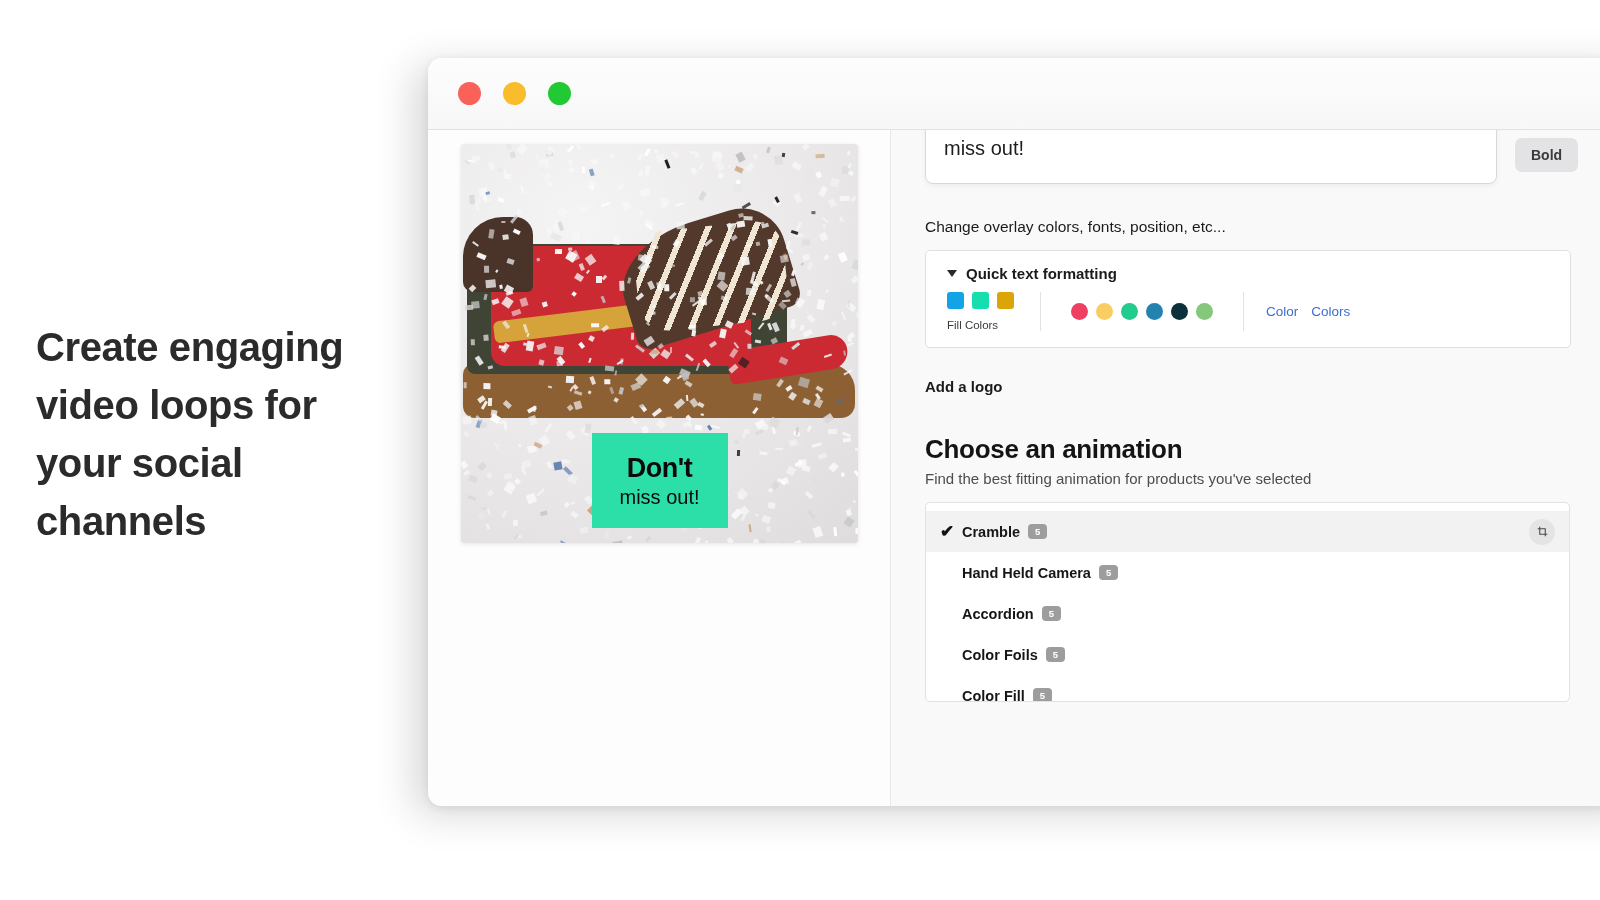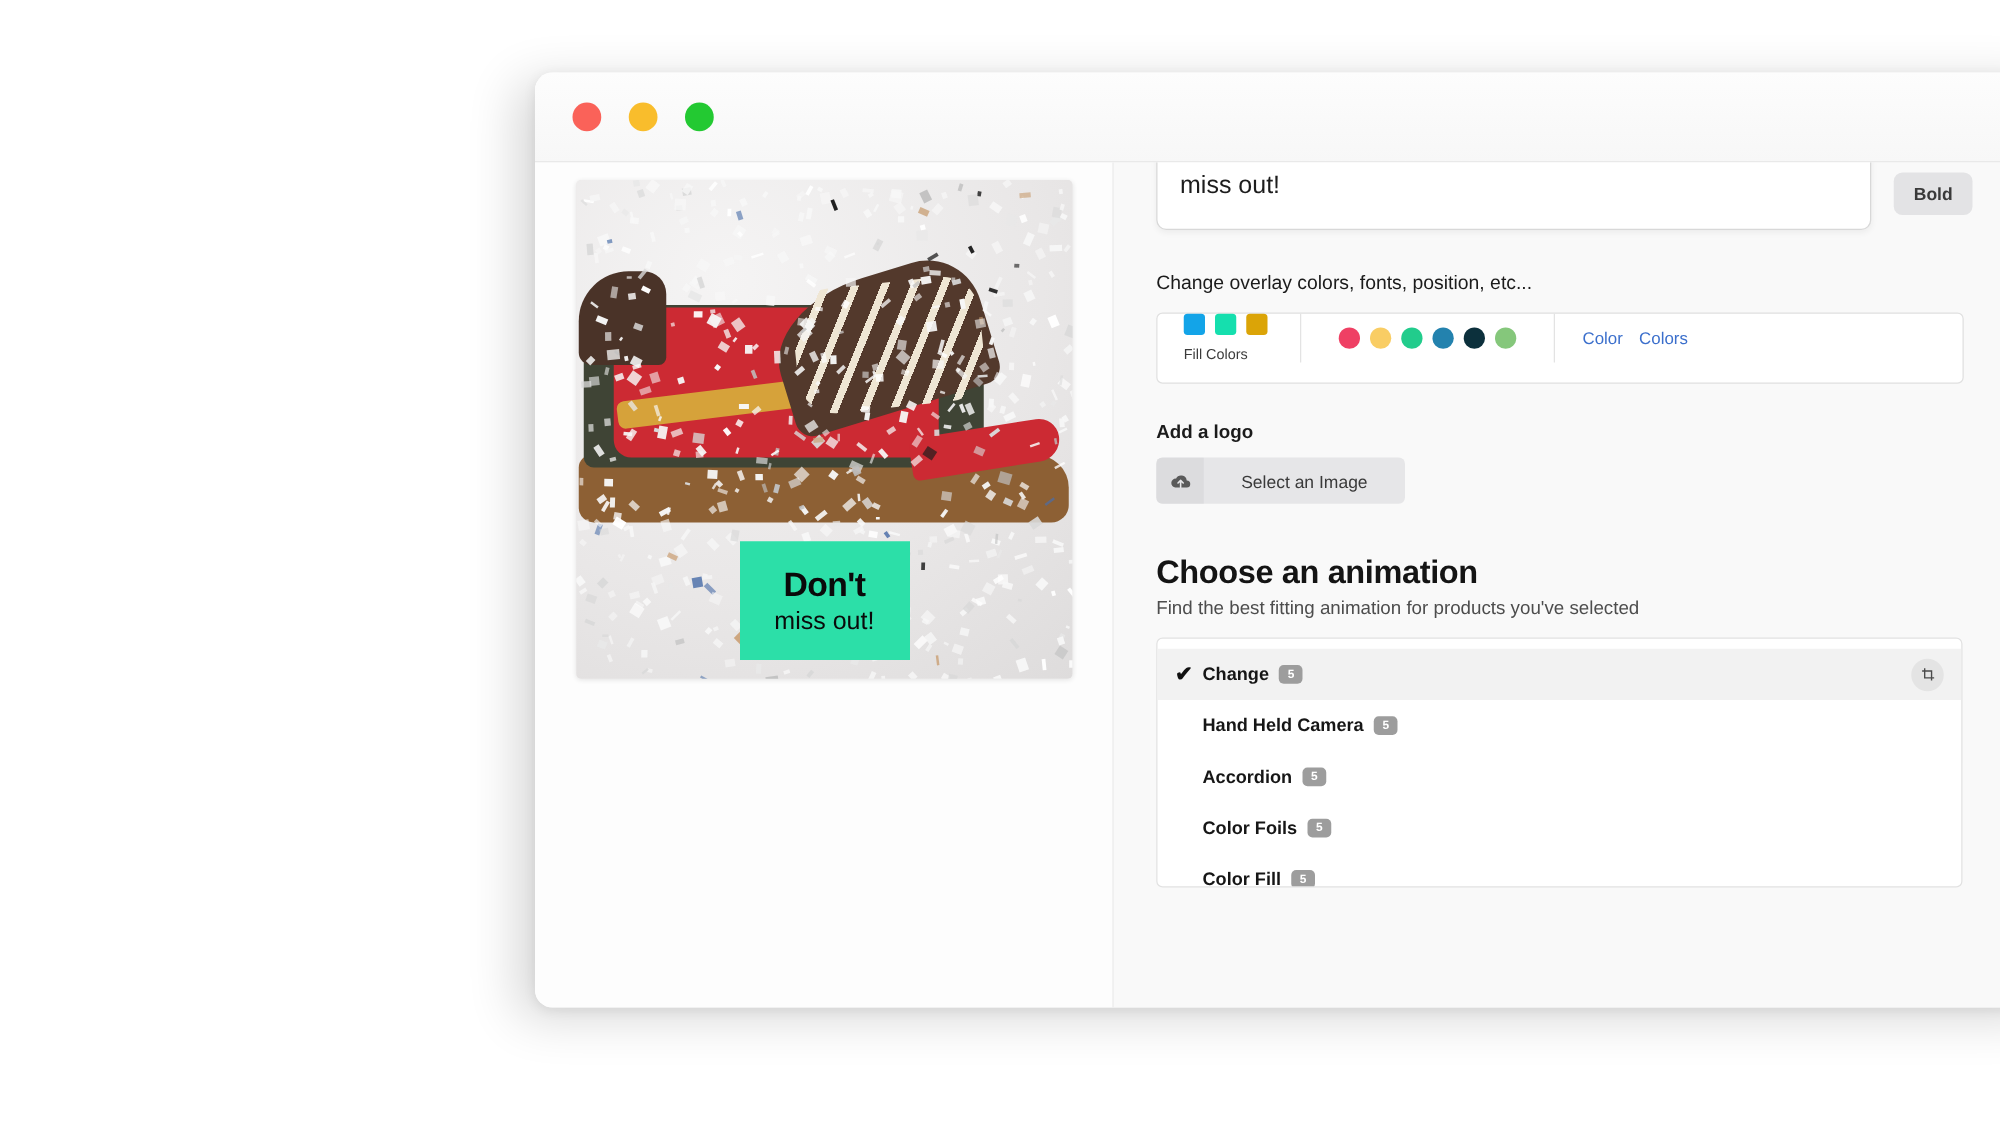--- a/index.html
+++ b/index.html
@@ -252,20 +252,24 @@
     background: #e4e4e4;
     display: flex; align-items: center; justify-content: center;
     border: none; cursor: pointer;
   }
 </style>
 </head>
 <body>
 
 <div class="stage">
 
+  <div class="headline">Create engaging
+video loops for
+your social
+channels</div>
 
   <div class="window">
 
     <div class="titlebar">
       <div class="dots">
         <div class="dot red"></div>
         <div class="dot yellow"></div>
         <div class="dot green"></div>
       </div>
     </div>
@@ -816,20 +820,24 @@
       <div class="editor">
 
         <div class="text-input-row">
           <div class="text-input" placeholder="Enter overlay text">miss out!</div>
           <button class="bold-btn">Bold</button>
         </div>
 
         <div class="section-hint">Change overlay colors, fonts, position, etc...</div>
 
         <div class="fmt-card">
+          <div class="fmt-head">
+            <span class="tri-down"></span>
+            <span>Quick text formatting</span>
+          </div>
 
           <div class="fmt-row">
             <div class="fmt-col brand-col">
               <div class="swatches" id="brandSwatches">
                   <div class="sq" style="background: rgb(19, 164, 232);"></div>
                   <div class="sq" style="background: rgb(21, 223, 174);"></div>
                   <div class="sq" style="background: rgb(219, 164, 7);"></div>
                 </div>
               <div class="brand-label">Fill Colors</div>
             </div>
@@ -850,38 +858,29 @@
               <div class="links" id="sizeLinks">
                   <span class="lnk" style="color: rgb(59, 111, 204);">Color</span>
                   <span class="lnk" style="color: rgb(59, 111, 204);">Colors</span>
                 </div>
             </div>
           </div>
 
         </div>
 
         <div class="logo-label">Add a logo</div>
-        <button class="logo-btn">
-          <span class="ic">
-            <svg width="17" height="14" viewBox="0 0 24 20" fill="#5a5a5a">
-              <path d="M19 9a6.5 6.5 0 0 0-12.3-2A5 5 0 0 0 6 17h13a4 4 0 0 0 0-8z"></path>
-              <path d="M12 17V9m0 0l-3 3m3-3l3 3" stroke="#e6e6e8" stroke-width="1.8" fill="none" stroke-linecap="round"></path>
-            </svg>
-          </span>
-          <span class="lbl">Select an Image</span>
-        </button>
 
         <div class="anim-title">Choose an animation</div>
         <div class="anim-sub">Find the best fitting animation for products you've selected</div>
 
         <div class="anim-card">
           <div id="animItems">
               <div class="anim-item selected">
                 <span class="check">✔</span>
-                <span class="anim-name">Change</span>
+                <span class="anim-name">Cramble</span>
                 <span class="badge">5</span>
                 <button class="crop-btn">
                   <svg width="11" height="11" viewBox="0 0 16 16" fill="none" stroke="#4a4a4a" stroke-width="1.6">
                     <path d="M4 1v11h11"></path>
                     <path d="M12 15V4H1"></path>
                   </svg>
                 </button>
               </div>
               <div class="anim-item">
                 <span class="check"></span>

